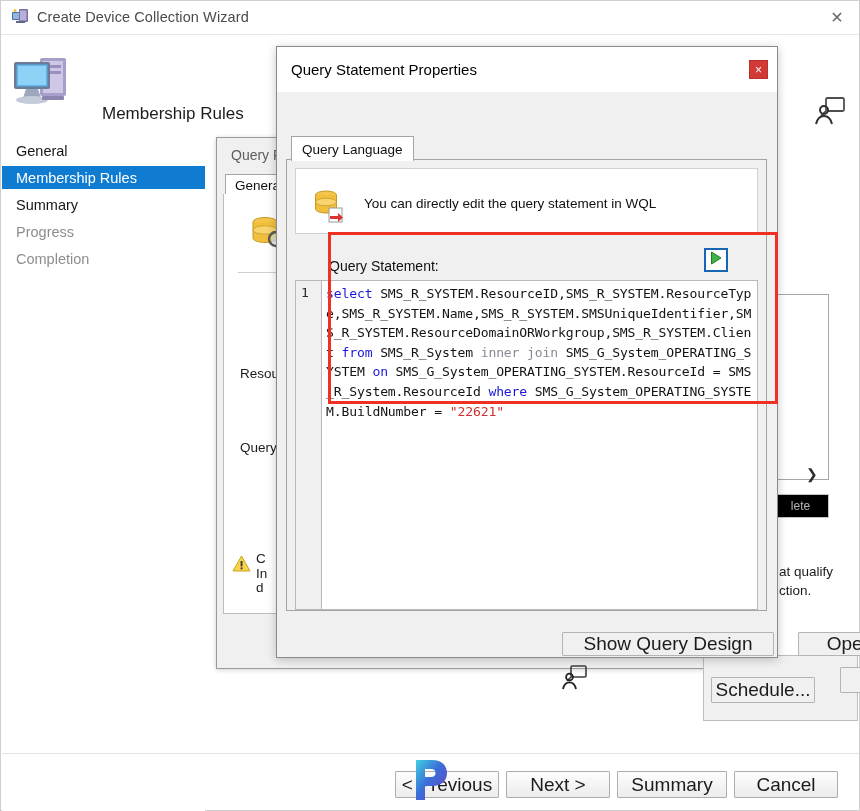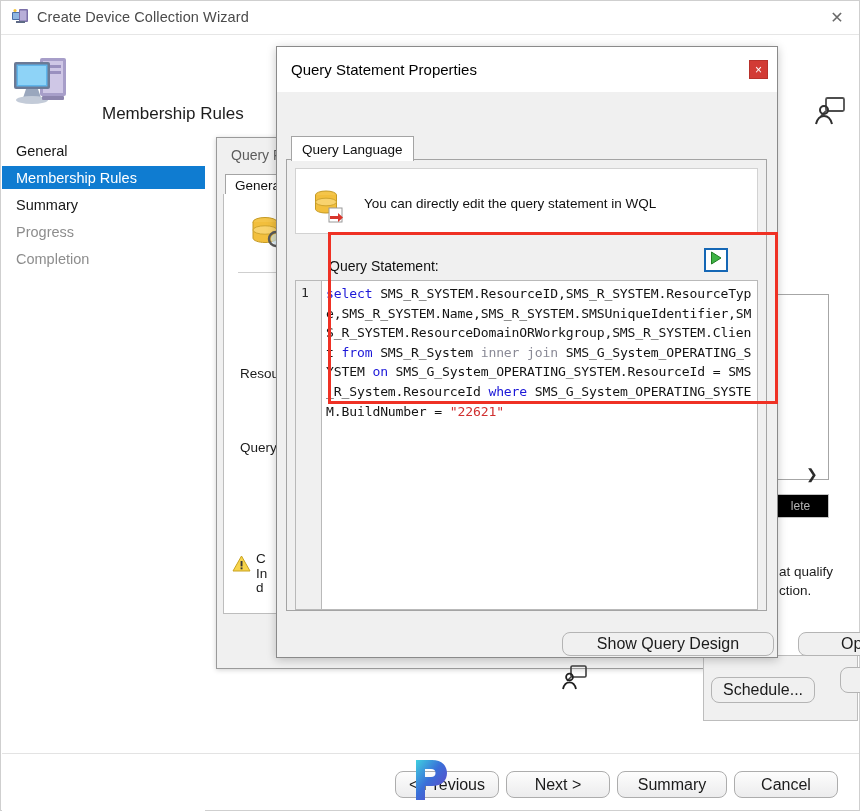--- a/index.html
+++ b/index.html
@@ -90,24 +90,24 @@
   
   .wiz-footer-sep {
     position: absolute; left: 1px; top: 752px;
     width: 857px; height: 1px; background: #e3e3e3;
   }
   .btn {
     position: absolute;
     background: linear-gradient(#fdfdfd,#ececed);
     border: 1px solid #adadad;
     box-sizing: border-box;
-    font-size: 16px;
+    font-size: 19px;
     color: #1b1b1b;
     display: flex; align-items: center; justify-content: center;
-    border-radius: 8px;
+    border-radius: 1px;
     white-space: nowrap;
   }
   .btn.flat {
     background: #f0f0f0;
     border: 1px solid #b4b4b4;
   }
 
   .wb-prev   { left: 394px; top: 770px; width: 104px; height: 27px; }
   .wb-next   { left: 505px; top: 770px; width: 104px; height: 27px; }
   .wb-summ   { left: 616px; top: 770px; width: 110px; height: 27px; }

